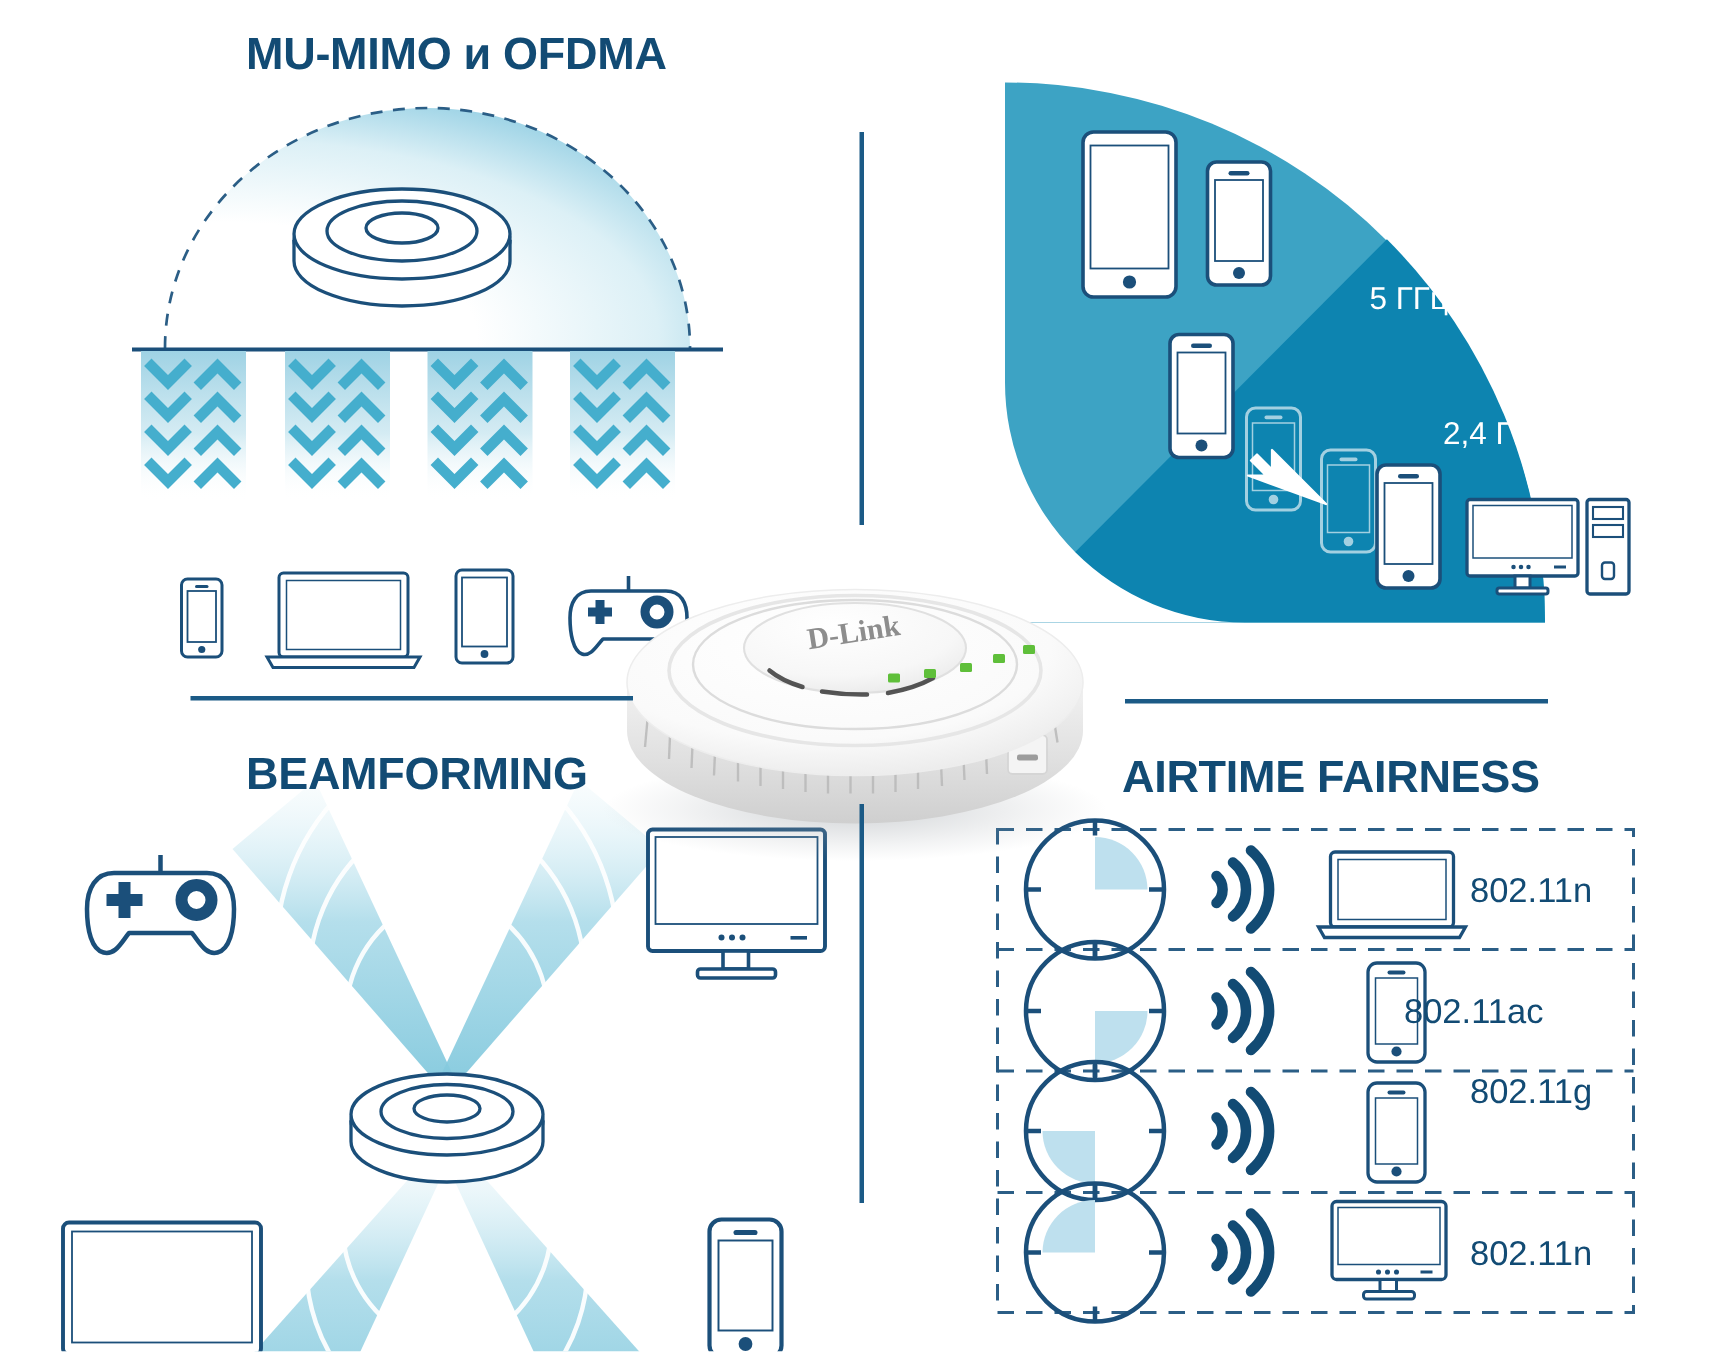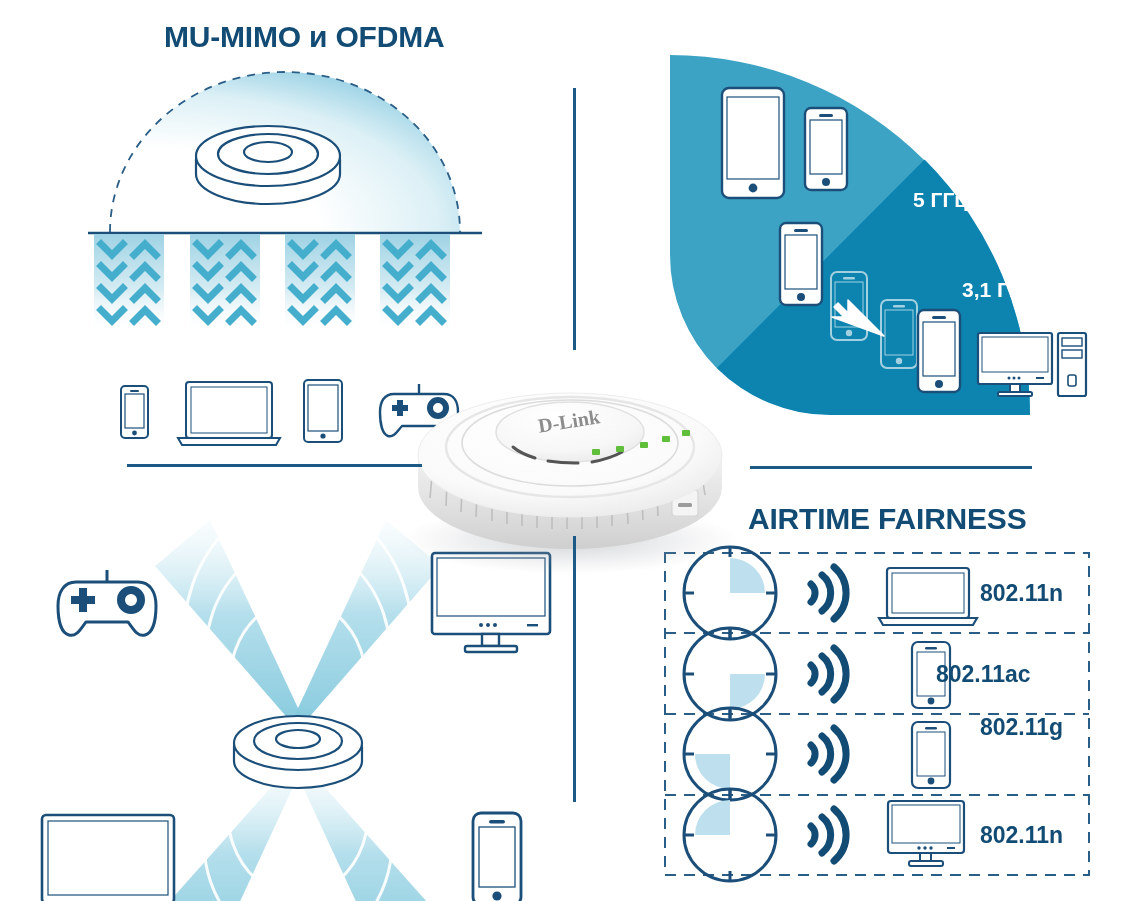--- a/index.html
+++ b/index.html
@@ -41,31 +41,31 @@
     position: absolute;
     left: 0; top: 0;
     width: 1140px;
     height: 901px;
     pointer-events: none;
   }
 
   .band-label {
     position: absolute;
     color: #ffffff;
-    font-weight: bold;
+    font-weight: normal;
     font-size: 21px;
     white-space: nowrap;
   }
   #lbl-5ghz { left: 913px; top: 188px; }
   #lbl-24ghz { left: 962px; top: 278px; }
 
   .proto-label {
     position: absolute;
     color: #124B74;
-    font-weight: bold;
+    font-weight: normal;
     font-size: 23px;
     white-space: nowrap;
     text-align: center;
   }
 </style>
 </head>
 <body>
 
 <div id="stage">
 
@@ -519,26 +519,27 @@
   </svg>
 
   <div class="divider v" style="left:573px; top:88px; height:262px;"></div>
   <div class="divider v" style="left:573px; top:536px; height:266px;"></div>
   <div class="divider h" style="left:127px; top:464px; width:295px;"></div>
   <div class="divider h" style="left:750px; top:466px; width:282px;"></div>
 
   <div class="quad-title" id="t-mumimo">MU-MIMO и OFDMA</div>
 
 
+  <div class="quad-title" id="t-beam">BEAMFORMING</div>
 
   <div class="quad-title" id="t-airtime">AIRTIME FAIRNESS</div>
 
   <div class="band-label" id="lbl-5ghz">5 ГГц</div>
 
-  <div class="band-label" id="lbl-24ghz">3,1 ГГц</div>
+  <div class="band-label" id="lbl-24ghz">2,4 ГГц</div>
 
   <div class="proto-label" style="left:980px; top:580px;">802.11n</div>
 
   <div class="proto-label" style="left:936px; top:661px;">802.11ac</div>
 
   <div class="proto-label" style="left:980px; top:714px;">802.11g</div>
 
   <div class="proto-label" style="left:980px; top:822px;">802.11n</div>
 
 </div>

